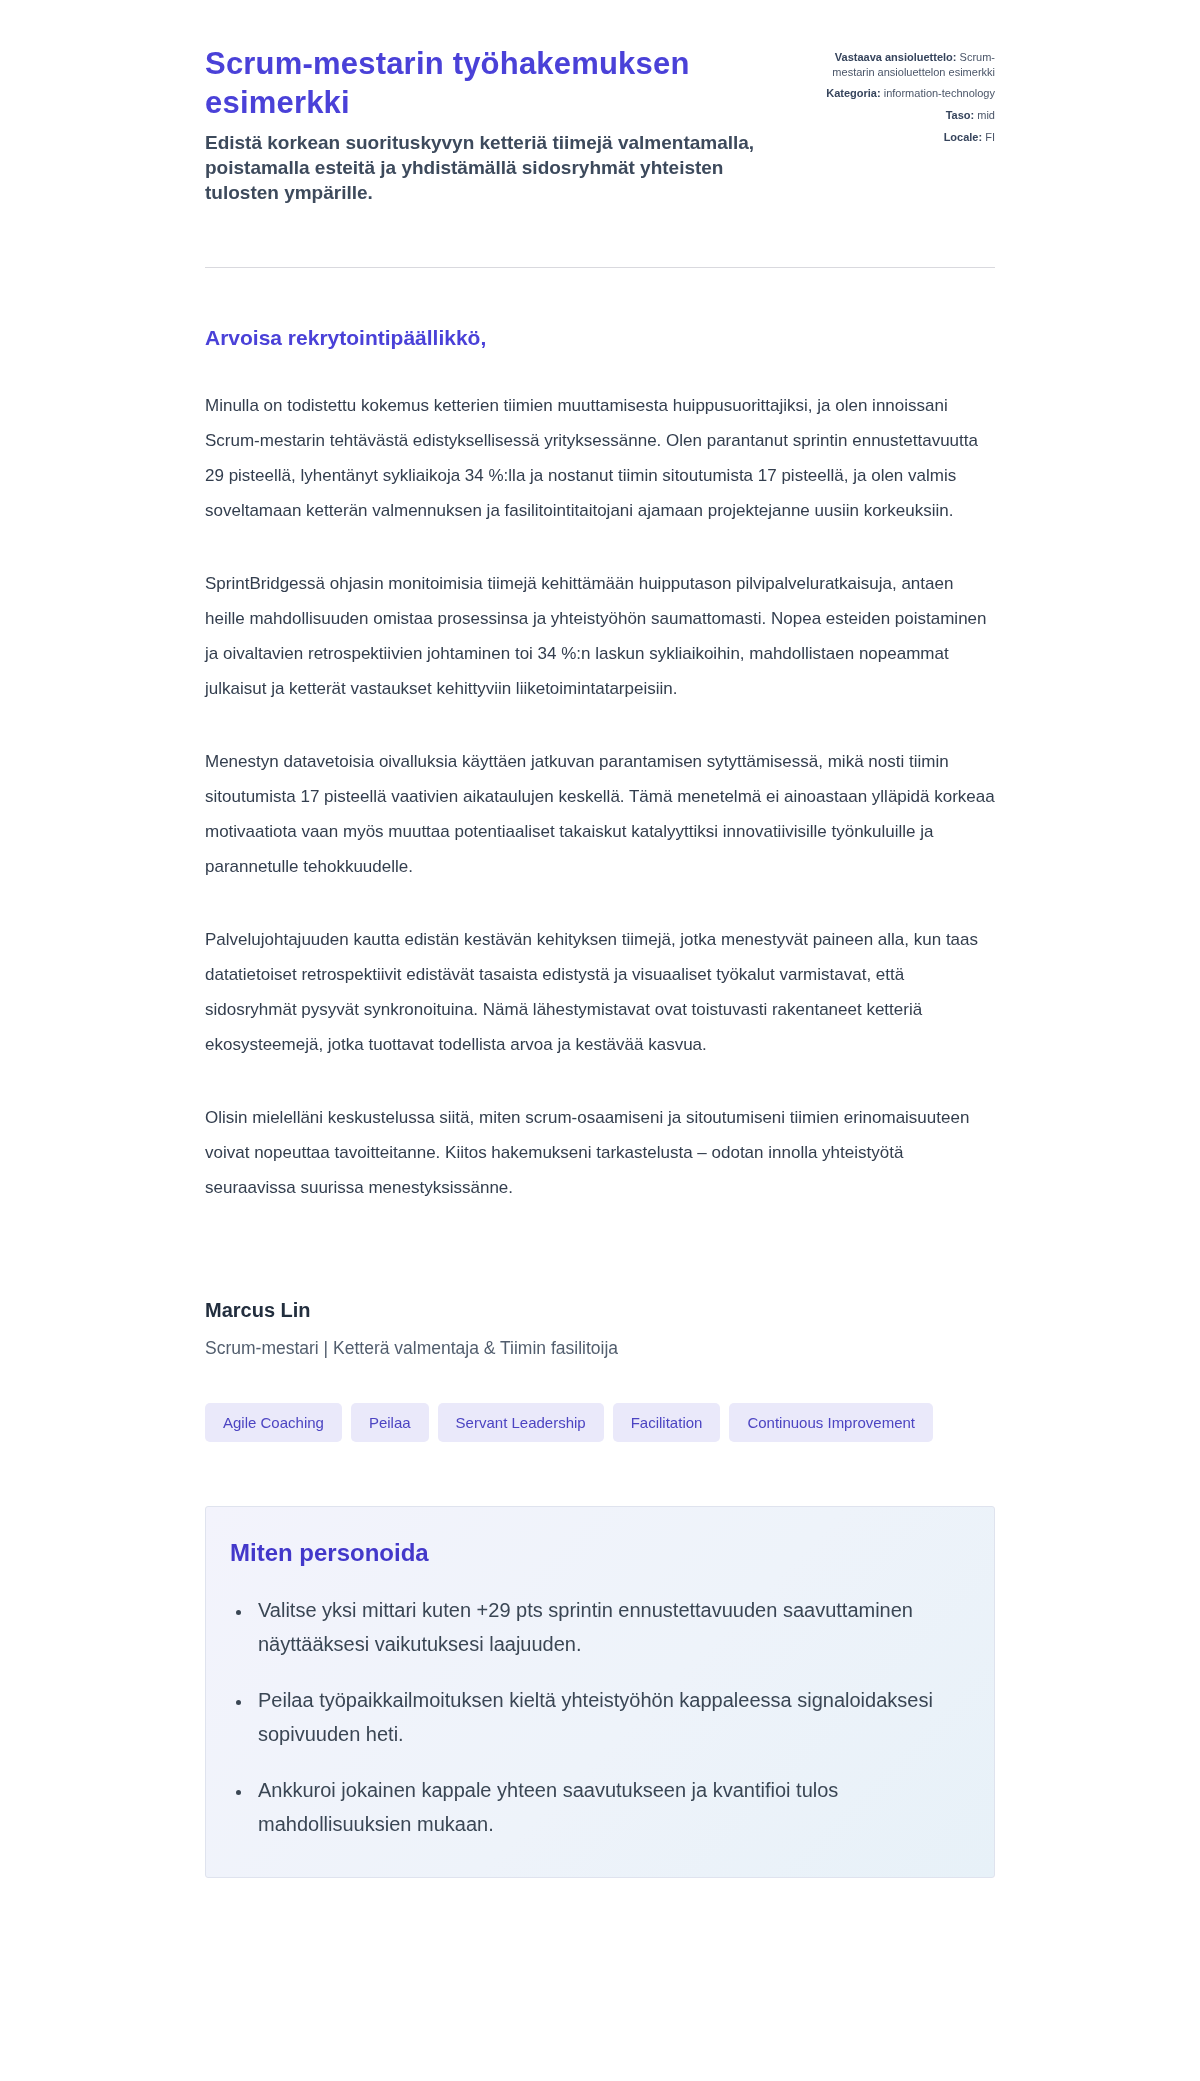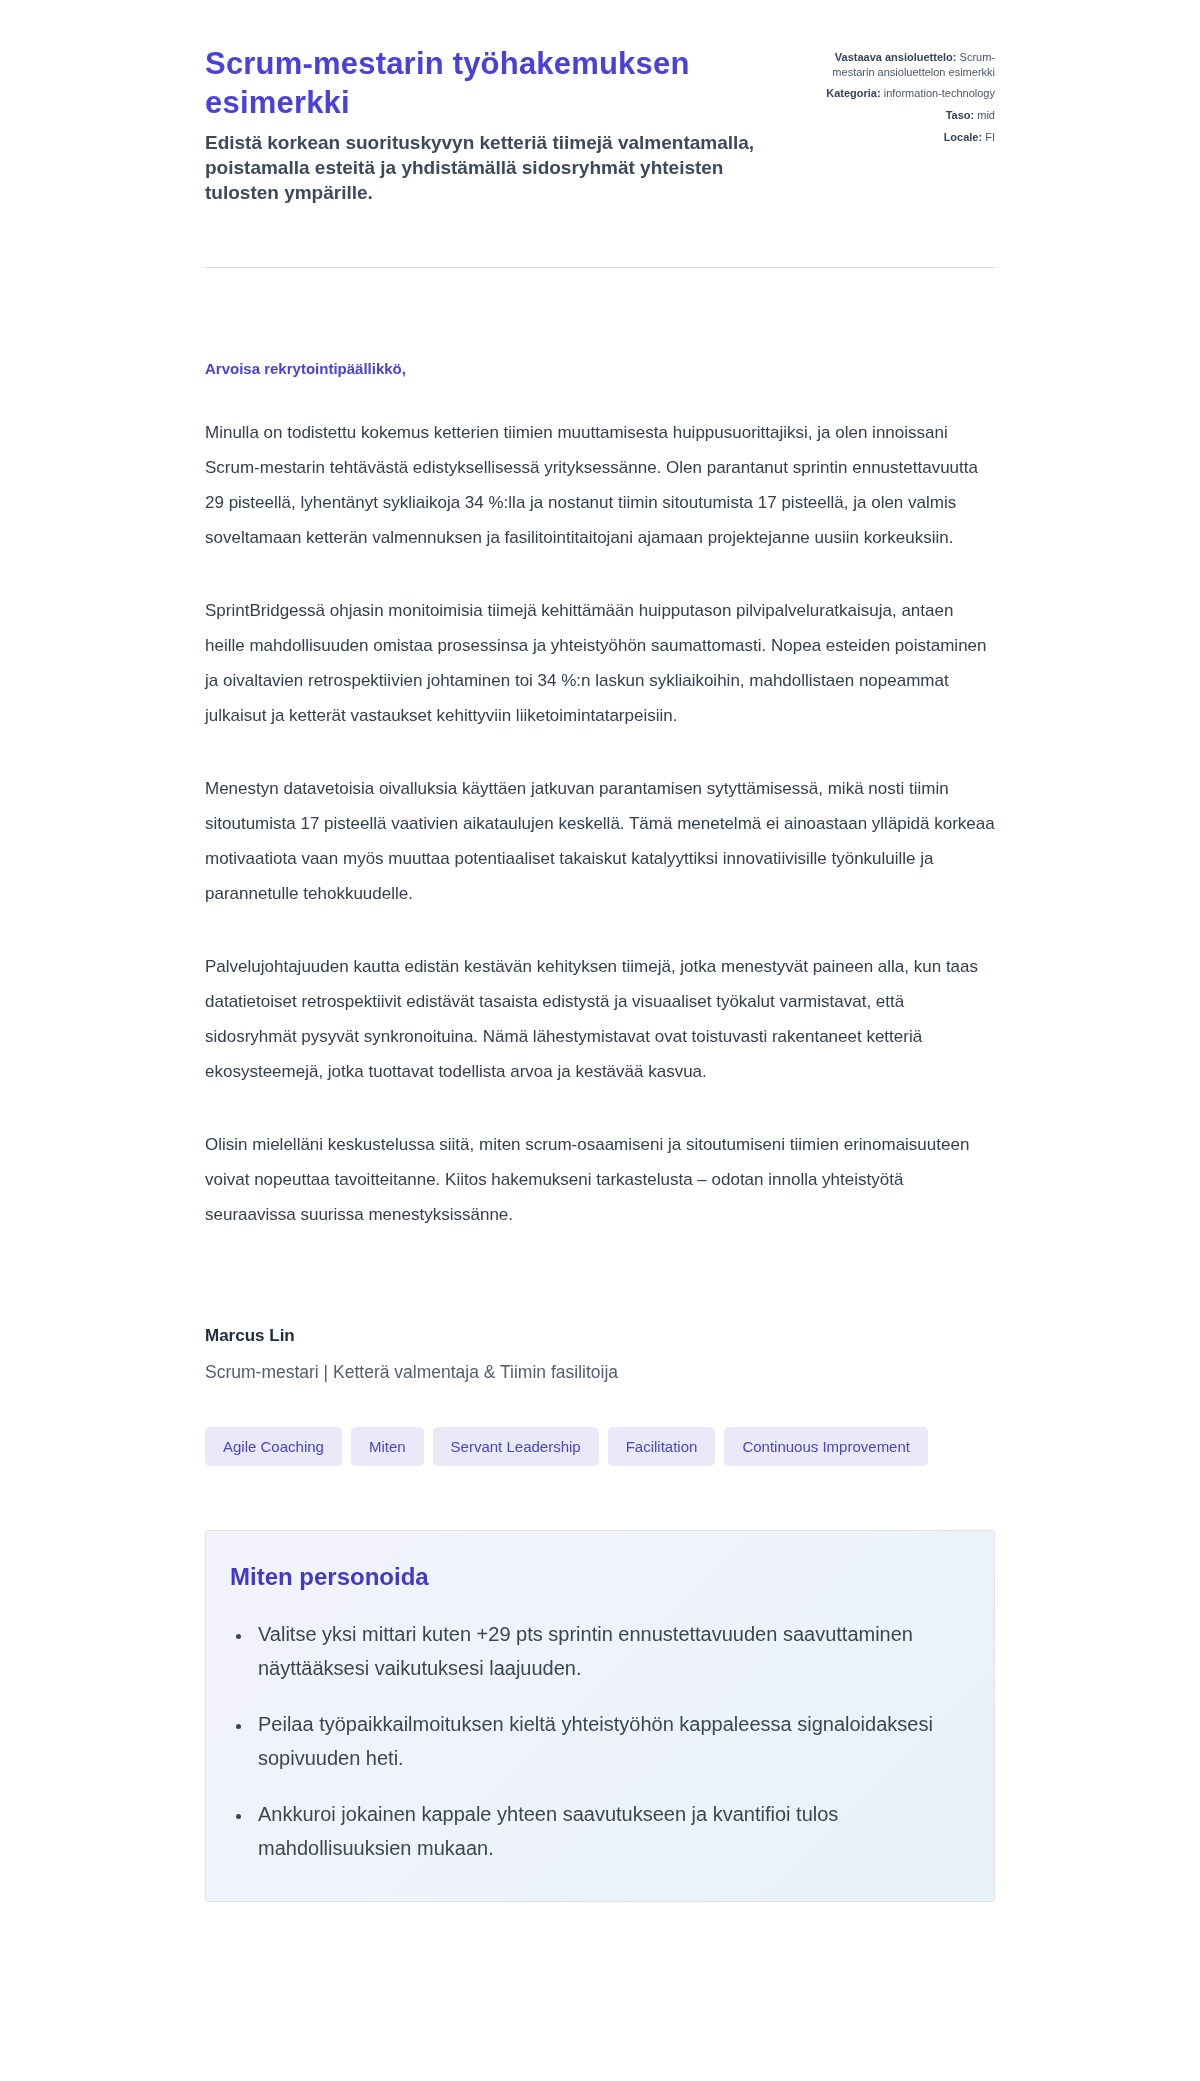--- a/index.html
+++ b/index.html
@@ -46,34 +46,34 @@
   .meta-label { font-weight: 700; color: #36445c; }
 
   .divider {
     border: none;
     border-top: 1px solid #d9d9de;
     margin: 62px 0 0 0;
   }
 
   
   .greeting {
-    margin: 92px 0 0 0;
-    font-size: 15px;
+    margin: 58px 0 0 0;
+    font-size: 21px;
     font-weight: 700;
     color: var(--accent, #4a41d8);
   }
   .para {
     margin: 38px 0 0 0;
     font-size: 17px;
     line-height: 35px;
     color: var(--body-text, #333e4e);
   }
   .sig-name {
     margin: 94px 0 0 0;
-    font-size: 17px;
+    font-size: 20px;
     font-weight: 700;
     color: #222e3e;
   }
   .sig-title {
     margin: 16px 0 0 0;
     font-size: 17.5px;
     color: #525e6e;
   }
 
   
@@ -152,21 +152,21 @@
     <p class="para">SprintBridgessä ohjasin monitoimisia tiimejä kehittämään huipputason pilvipalveluratkaisuja, antaen heille mahdollisuuden omistaa prosessinsa ja yhteistyöhön saumattomasti. Nopea esteiden poistaminen ja oivaltavien retrospektiivien johtaminen toi 34 %:n laskun sykliaikoihin, mahdollistaen nopeammat julkaisut ja ketterät vastaukset kehittyviin liiketoimintatarpeisiin.</p>
     <p class="para">Menestyn datavetoisia oivalluksia käyttäen jatkuvan parantamisen sytyttämisessä, mikä nosti tiimin sitoutumista 17 pisteellä vaativien aikataulujen keskellä. Tämä menetelmä ei ainoastaan ylläpidä korkeaa motivaatiota vaan myös muuttaa potentiaaliset takaiskut katalyyttiksi innovatiivisille työnkuluille ja parannetulle tehokkuudelle.</p>
     <p class="para">Palvelujohtajuuden kautta edistän kestävän kehityksen tiimejä, jotka menestyvät paineen alla, kun taas datatietoiset retrospektiivit edistävät tasaista edistystä ja visuaaliset työkalut varmistavat, että sidosryhmät pysyvät synkronoituina. Nämä lähestymistavat ovat toistuvasti rakentaneet ketteriä ekosysteemejä, jotka tuottavat todellista arvoa ja kestävää kasvua.</p>
     <p class="para">Olisin mielelläni keskustelussa siitä, miten scrum-osaamiseni ja sitoutumiseni tiimien erinomaisuuteen voivat nopeuttaa tavoitteitanne. Kiitos hakemukseni tarkastelusta – odotan innolla yhteistyötä seuraavissa suurissa menestyksissänne.</p>
     <p class="sig-name">Marcus Lin</p>
     <p class="sig-title">Scrum-mestari | Ketterä valmentaja &amp; Tiimin fasilitoija</p>
   </section>
 
   <div class="tags">
     <span class="tag">Agile Coaching</span>
-    <span class="tag">Miten</span>
+    <span class="tag">Peilaa</span>
     <span class="tag">Servant Leadership</span>
     <span class="tag">Facilitation</span>
     <span class="tag">Continuous Improvement</span>
   </div>
 
   <section class="tips">
     <h2 class="tips-title">Miten personoida</h2>
     <ul class="tips-list">
       <li class="tip-item">Valitse yksi mittari kuten +29 pts sprintin ennustettavuuden saavuttaminen näyttääksesi vaikutuksesi laajuuden.</li>
       <li class="tip-item">Peilaa työpaikkailmoituksen kieltä yhteistyöhön kappaleessa signaloidaksesi sopivuuden heti.</li>

